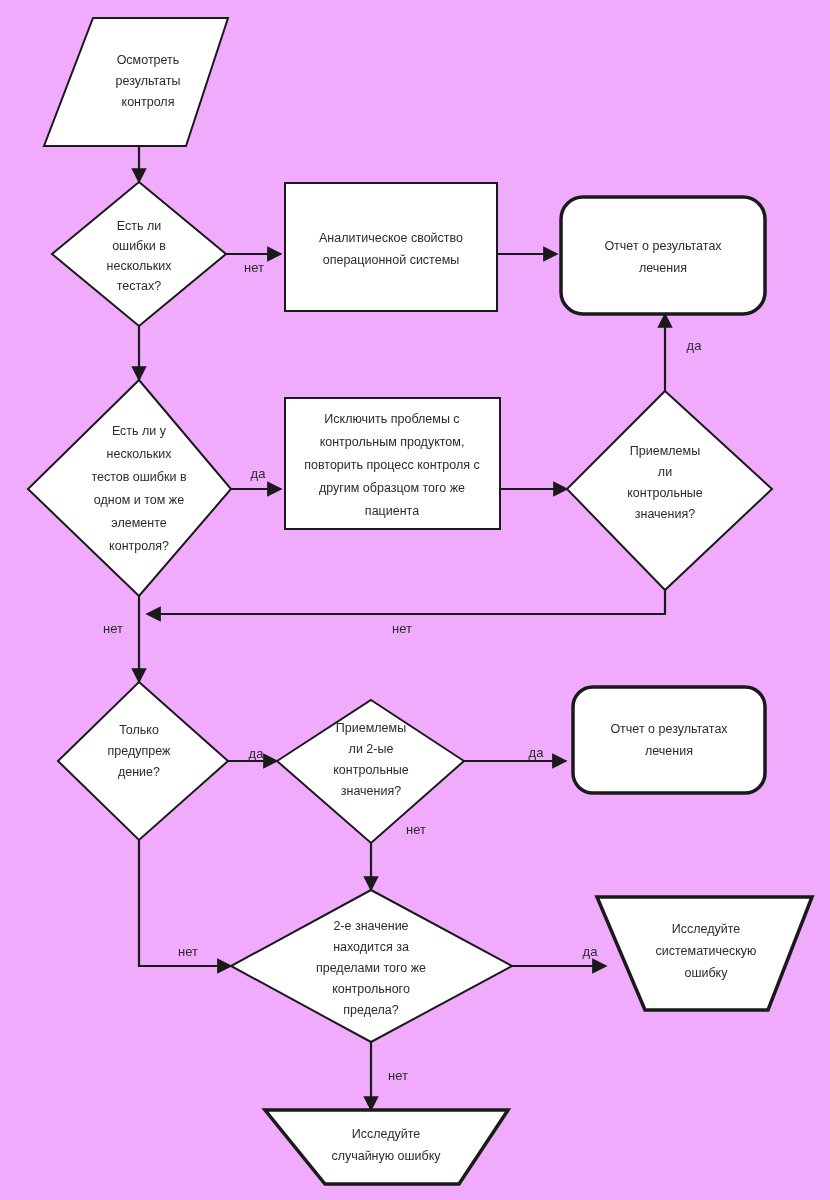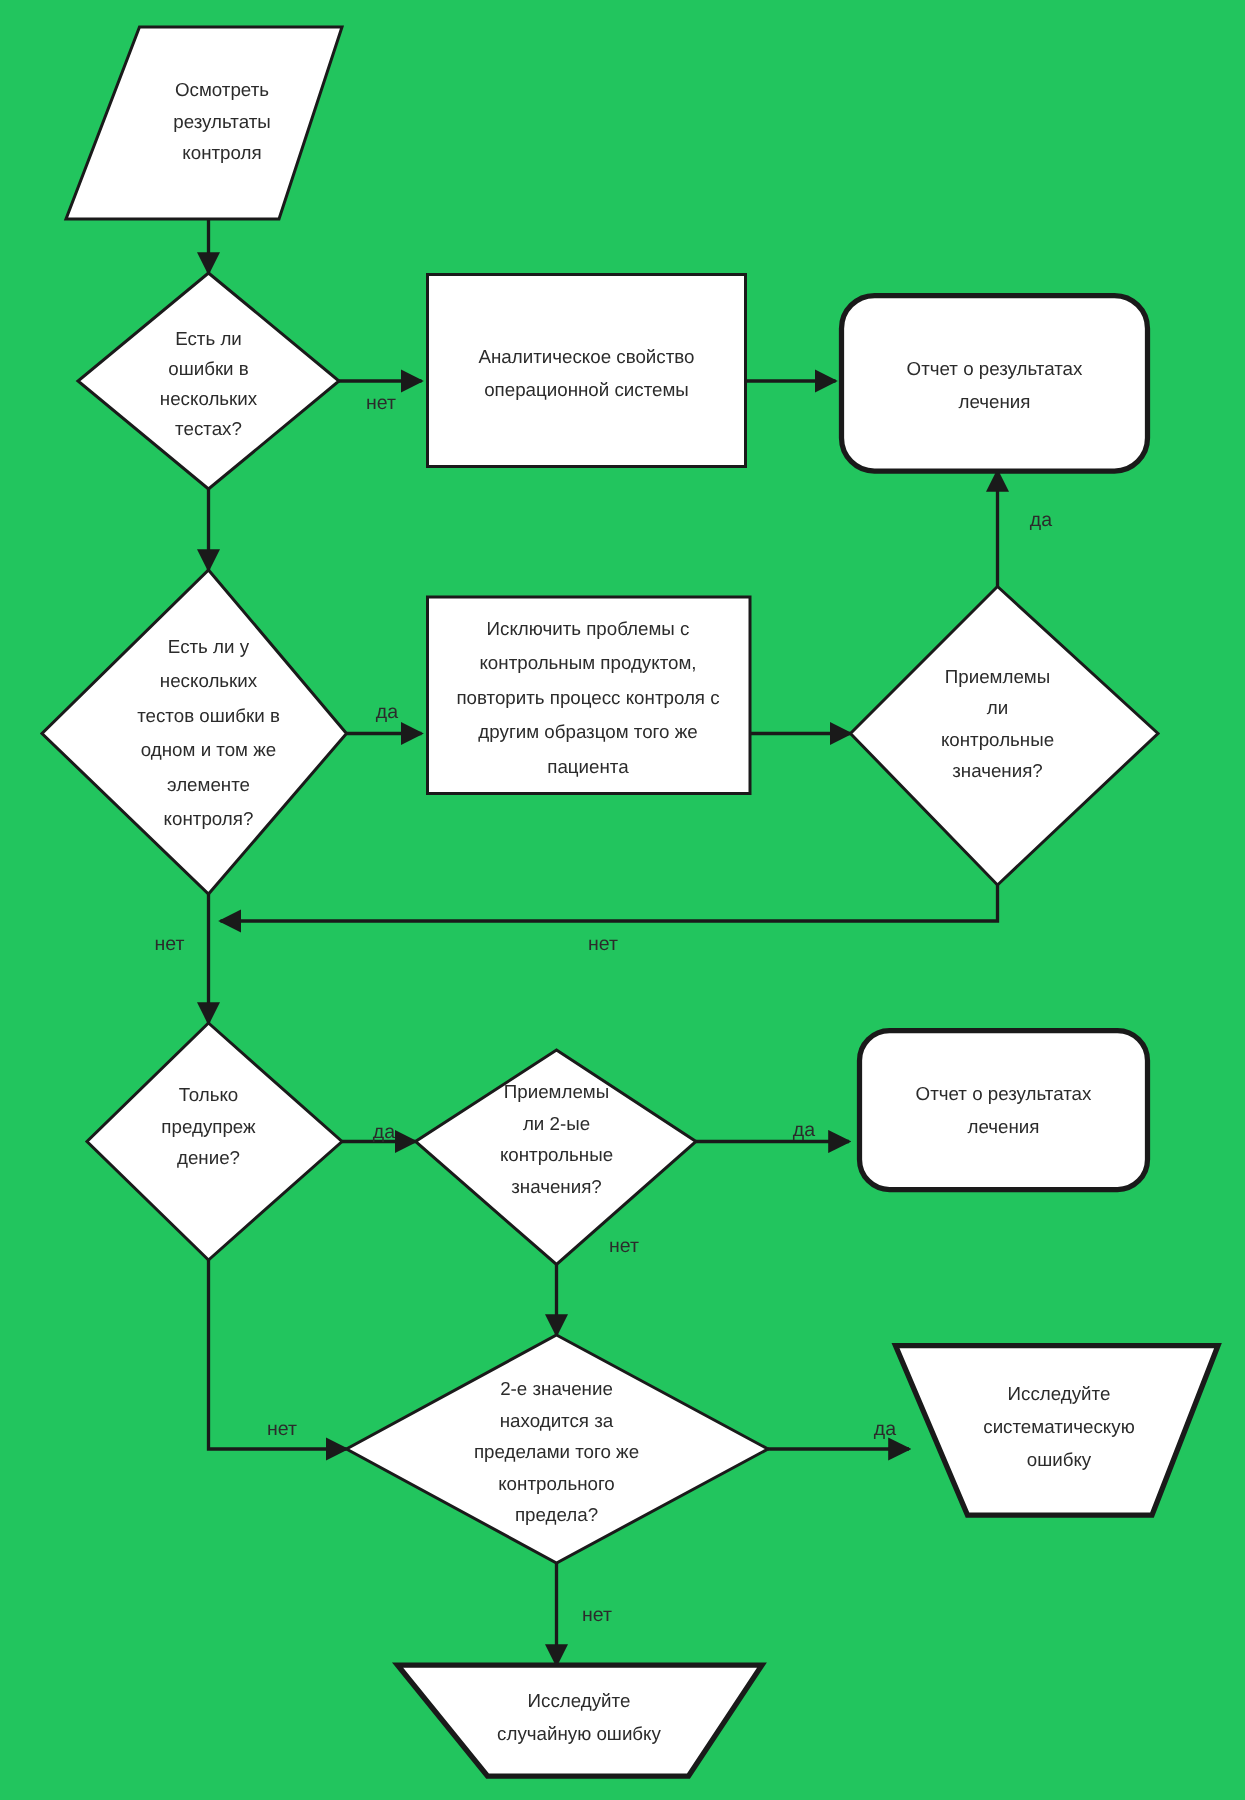--- a/index.html
+++ b/index.html
@@ -10,21 +10,21 @@
   body {
     width: 830px;
     height: 1200px;
     font-family: "Liberation Sans", sans-serif;
     overflow: hidden;
   }
   #flowchart-root {
     position: relative;
     width: 830px;
     height: 1200px;
-    background: #22c55e;
+    background: #f0abfc;
   }
   svg.chart-canvas {
     display: block;
     width: 830px;
     height: 1200px;
   }
   .shape-outline {
     fill: #ffffff;
     stroke: #1a1a1a;
     stroke-width: 2;

